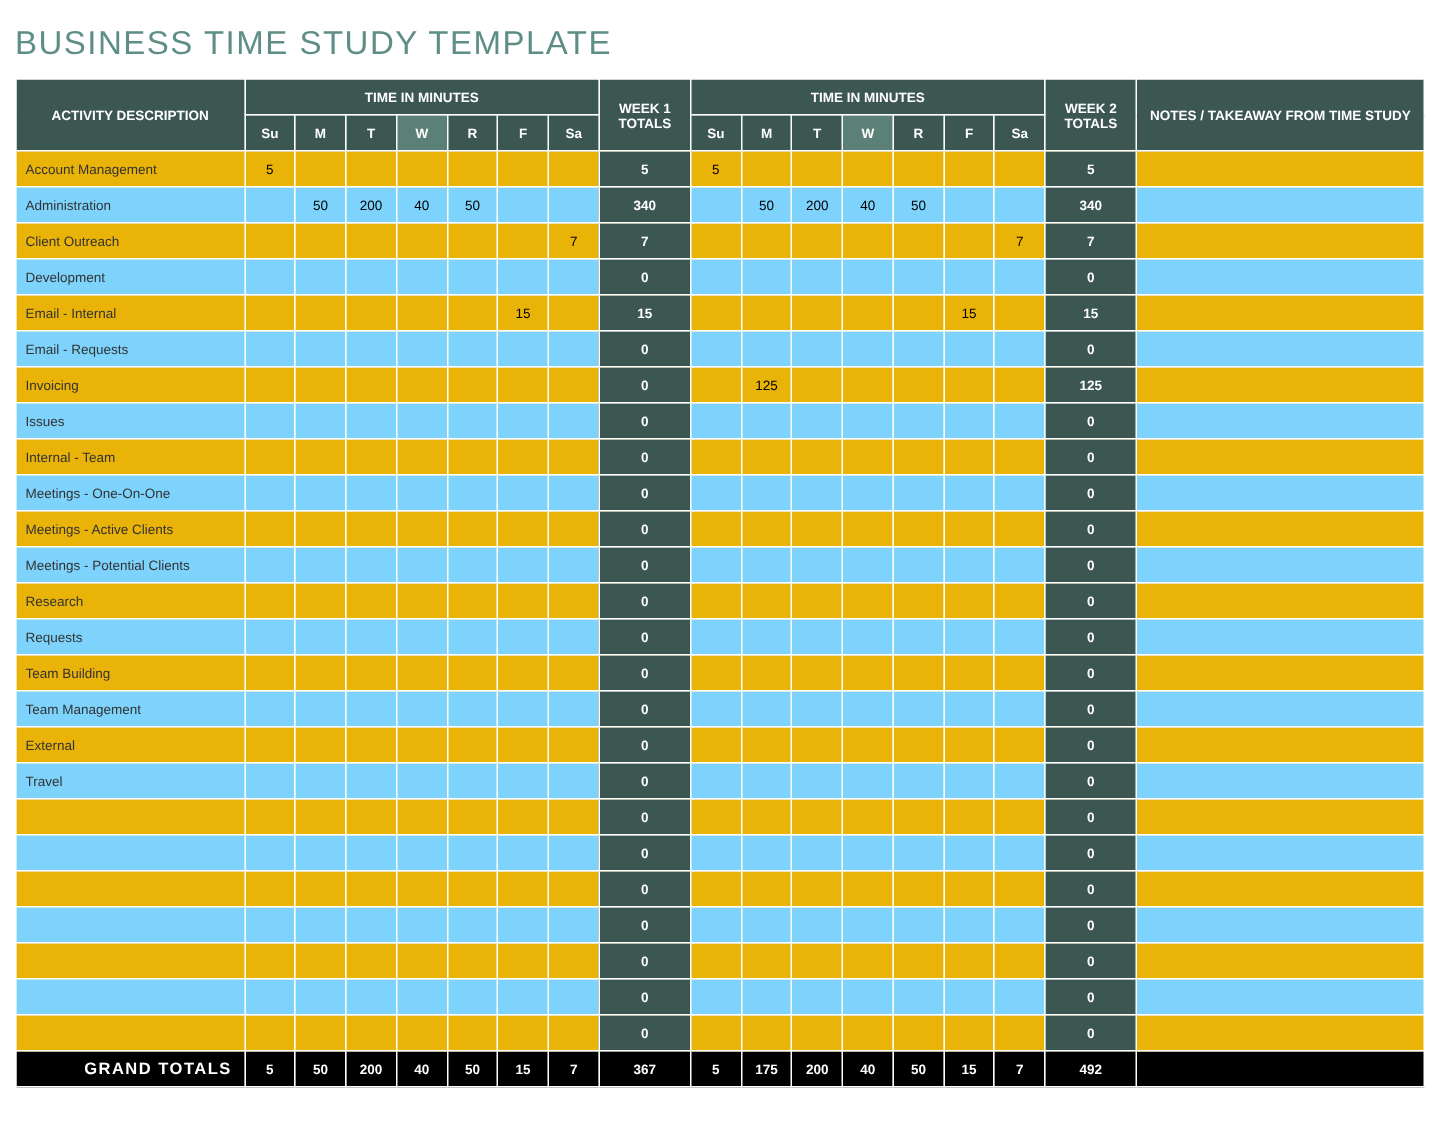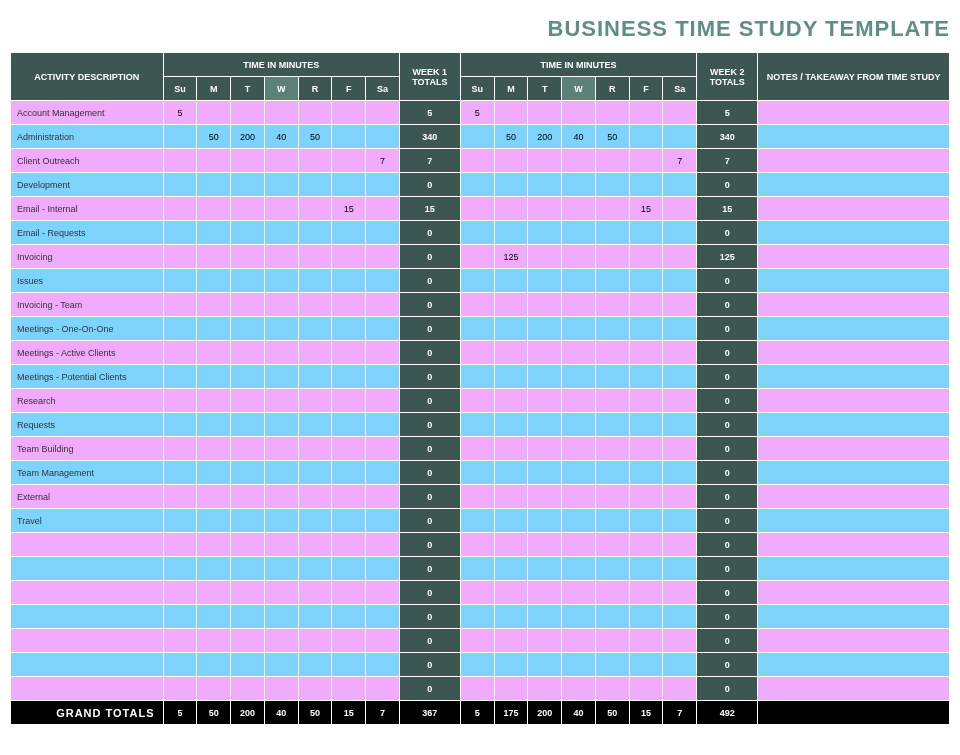--- a/index.html
+++ b/index.html
@@ -5,25 +5,24 @@
   * { box-sizing: border-box; }
   body {
     margin: 0;
     padding: 16px 10px;
     font-family: Arial, Helvetica, sans-serif;
     background: #ffffff;
     width: 960px;
   }
   .title {
     font-size: 22px;
-    font-weight: bold;
+    font-weight: normal;
     letter-spacing: 1px;
     color: #5f8e86;
     margin: 0 0 10px 0;
-    text-align: right;
   }
   table {
     border-collapse: collapse;
     width: 100%;
     table-layout: fixed;
     font-size: 9px;
   }
   th, td {
     border: 1px solid #ffffff;
     padding: 0;
@@ -42,21 +41,21 @@
     color: #ffffff;
     font-weight: bold;
     font-size: 9px;
   }
   .activity-label {
     text-align: left;
     padding-left: 6px;
     font-size: 9px;
     color: #333333;
   }
-  .row-odd { background: #f0abfc; }
+  .row-odd { background: #eab308; }
   .row-even { background: #7dd3fc; }
   .totals-col {
     background: #3c5652;
     color: #ffffff;
     font-weight: bold;
   }
   .grand-row td, .grand-row th {
     background: #000000;
     color: #ffffff;
     font-weight: bold;
@@ -279,21 +278,21 @@
         <td></td>
         <td></td>
         <td></td>
         <td></td>
         <td></td>
         <td></td>
         <td class="totals-col">0</td>
         <td class="activity-label"></td>
       </tr>
       <tr class="row-odd">
-        <td class="activity-label row-odd">Invoicing - Team</td>
+        <td class="activity-label row-odd">Internal - Team</td>
         <td></td>
         <td></td>
         <td></td>
         <td></td>
         <td></td>
         <td></td>
         <td></td>
         <td class="totals-col">0</td>
         <td></td>
         <td></td>

